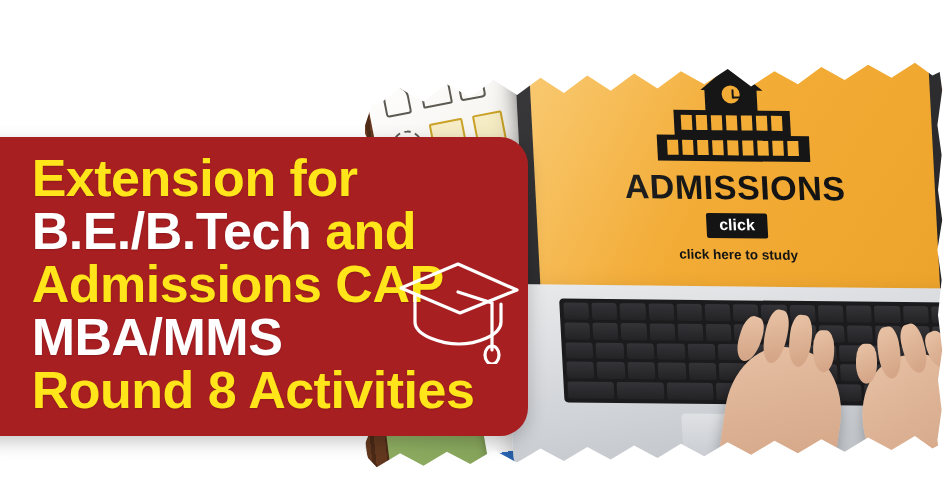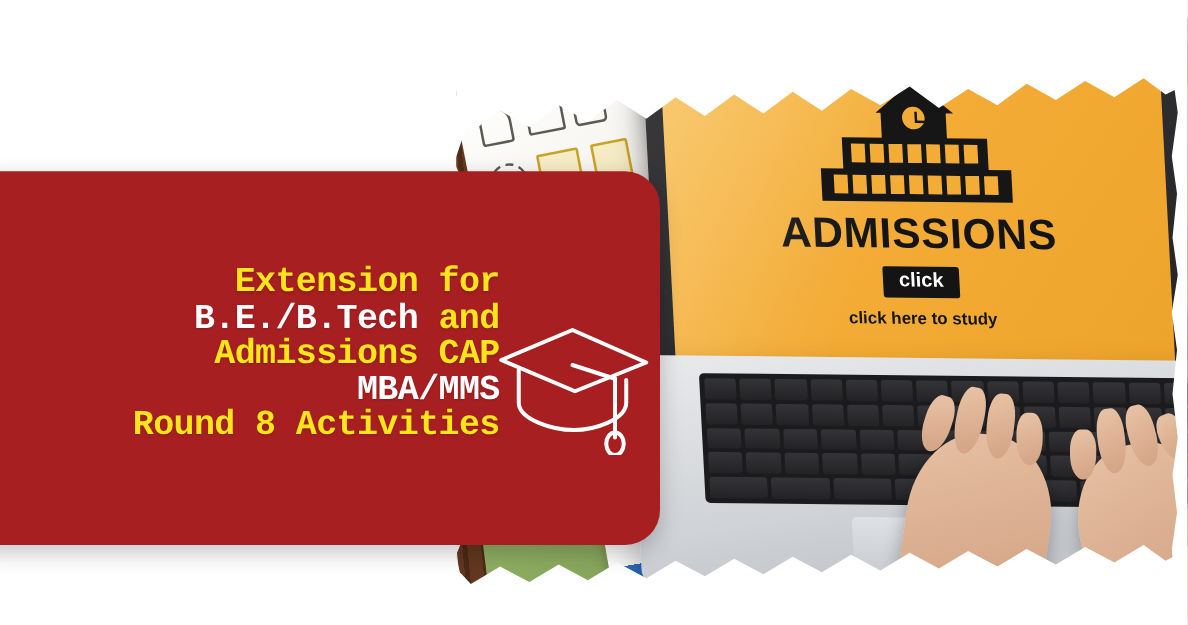--- a/index.html
+++ b/index.html
@@ -231,23 +231,23 @@
   .red-card{
     position:absolute; left:-18px; top:137px; width:546px; height:299px;
     background:#a81f22;
     border-radius:0 28px 28px 0;
     box-shadow:0 6px 18px rgba(0,0,0,.22);
     display:flex; flex-direction:column; align-items:center; justify-content:center;
     padding:6px 26px 10px 22px;
   }
   .headline{
     position:relative; z-index:2;
-    text-align:right; line-height:1.02;
-    font-family:Liberation Mono, monospace;
-    font-weight:bold; font-size:28px;
+    text-align:left; line-height:1.02;
+    font-family:Liberation Sans, sans-serif;
+    font-weight:bold; font-size:52px;
     letter-spacing:-0.5px;
     color:#ffe51a;
     text-shadow:0 1px 2px rgba(0,0,0,.18);
   }
   .headline .ln{ display:block; white-space:nowrap; }
   .headline .white{ color:#ffffff; }
 
   
   .cap{
     position:absolute; left:395px; top:258px; width:128px; height:106px;

